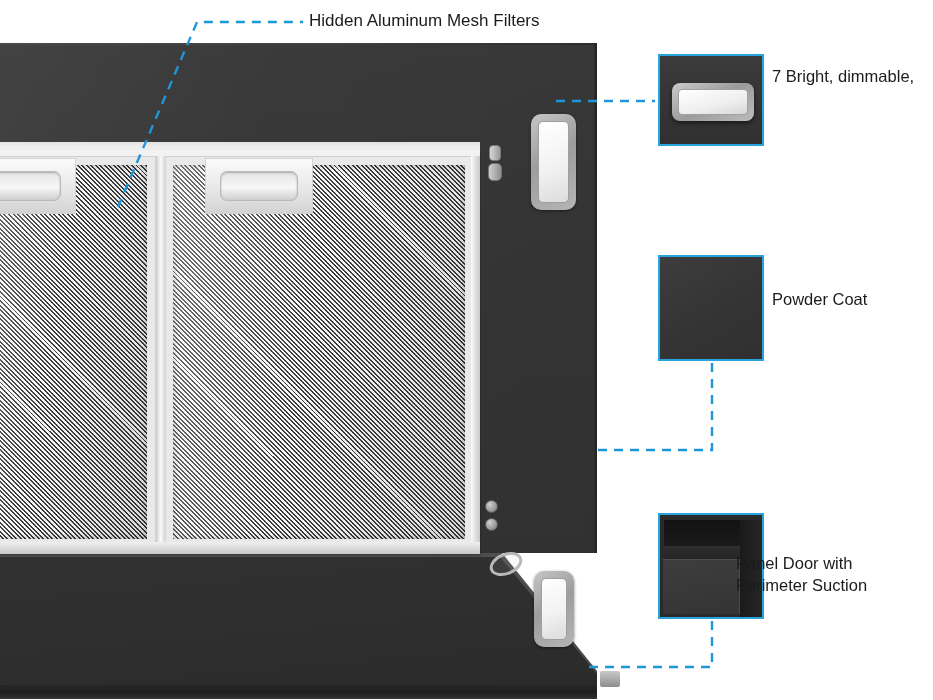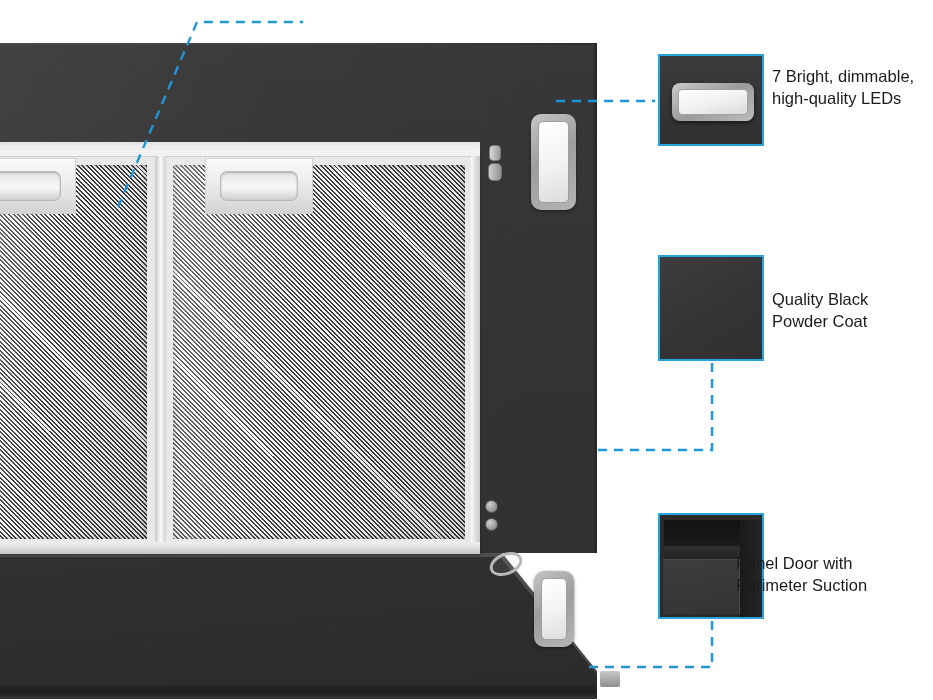--- a/index.html
+++ b/index.html
@@ -225,28 +225,27 @@
   </div>
 
   <div class="swatch" id="swatch-door">
     <div class="sw-door-inner"></div>
     <div class="sw-door-cav"></div>
     <div class="sw-door-cav2"></div>
     <div class="sw-door-rt"></div>
     <div class="sw-door-panel"></div>
   </div>
 
+  <div class="callout-text" id="label-filters">Hidden Aluminum Mesh Filters</div>
 
   <div class="callout-text" id="label-led">
     <div>7 Bright, dimmable,</div>
-    <div>high-quality LEDs</div>
   </div>
 
   <div class="callout-text" id="label-coat">
-    <div>Quality Black</div>
     <div>Powder Coat</div>
   </div>
 
   <div class="callout-text" id="label-door">
     <div>Panel Door with</div>
     <div>Perimeter Suction</div>
   </div>
 
 </div>
 

